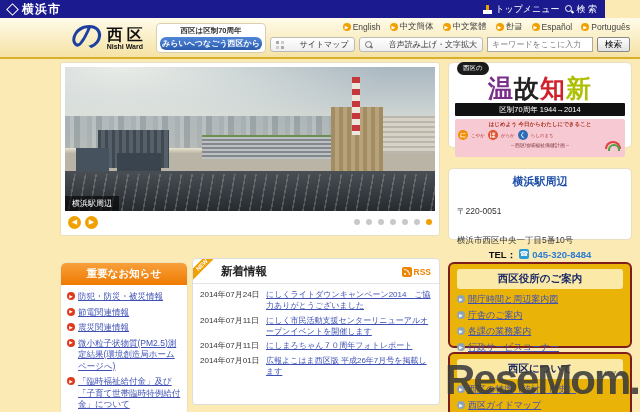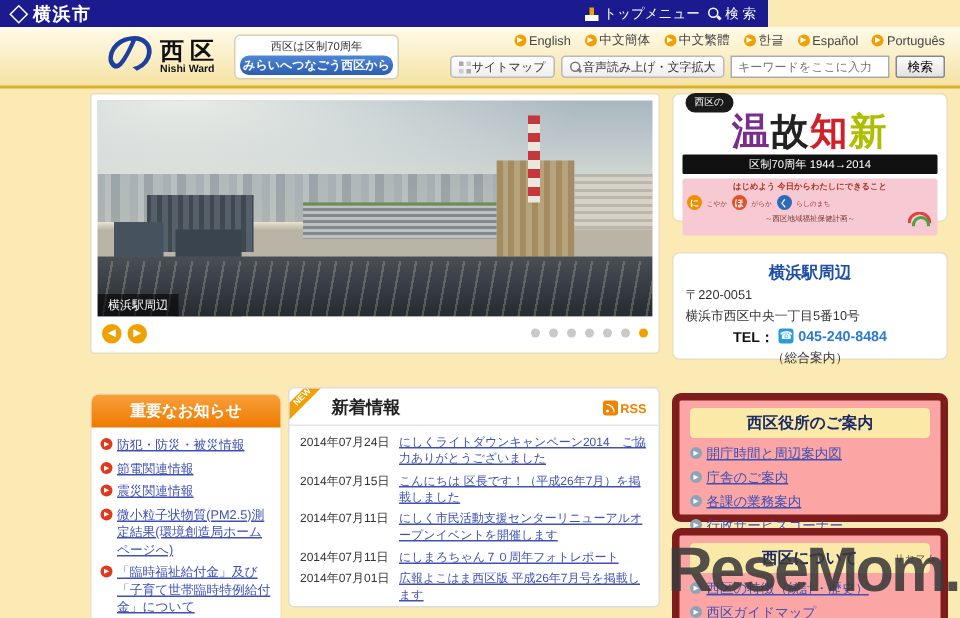--- a/index.html
+++ b/index.html
@@ -1,20 +1,20 @@
 <!DOCTYPE html>
 <html><head>
 <meta charset="utf-8">
 <style>
   * { margin:0; padding:0; box-sizing:border-box; }
   body { font-family:"Liberation Sans","DejaVu Sans",sans-serif; }
   .page { position:relative; width:640px; height:412px; background:#fbeab4; overflow:hidden; }
 
   
-  .topbar { position:absolute; top:0; left:0; width:512px; height:18px; background:#1b1b8f;
+  .topbar { position:absolute; top:0; left:0; width:605px; height:18px; background:#1b1b8f;
             display:flex; align-items:center; justify-content:space-between; padding:0 8px; z-index:5; }
   .topbar-left { display:flex; align-items:center; gap:5px; }
   .yoko-diamond { width:9px; height:9px; border:1.5px solid #fff; transform:rotate(45deg); }
   .city-name { color:#fff; font-weight:bold; font-size:12px; letter-spacing:1px; }
   .topbar-right { display:flex; align-items:center; gap:6px; }
   .tb-item { display:flex; align-items:center; gap:3px; color:#fff; font-size:9px; cursor:pointer; }
   .hall-icon { position:relative; width:9px; height:9px; }
   .hall-icon::before { content:""; position:absolute; left:3px; top:0; width:3px; height:5px; background:#f0a000; }
   .hall-icon::after { content:""; position:absolute; left:0; bottom:0; width:9px; height:4px; background:#fff; }
   .lens { position:relative; width:8px; height:8px; }
@@ -26,29 +26,29 @@
   
   .header { position:absolute; top:18px; left:0; width:640px; height:39px;
             background:linear-gradient(#fffbe9,#f5e2a4); z-index:4; }
   .goldline { position:absolute; top:57px; left:0; width:640px; height:2px; background:#d9b02c; z-index:4; }
   .ward-logo { position:absolute; left:72px; top:2px; display:flex; align-items:flex-end; gap:4px; }
   .ward-mark { color:#1d3fa0; font-weight:bold; font-size:30px; line-height:30px; transform:skewX(-6deg); }
   .ward-jp { font-size:16px; font-weight:bold; color:#111; letter-spacing:4px; line-height:16px; }
   .ward-en { font-size:7px; font-weight:bold; color:#111; }
   .anniv-badge { position:absolute; left:156px; top:5px; width:110px; background:#fff; border:1px solid #d8d0b0;
                  border-radius:4px; padding:2px 3px; text-align:center; }
-  .anniv-line1 { font-size:7.5px; color:#333; font-weight:normal; }
+  .anniv-line1 { font-size:7.5px; color:#333; font-weight:bold; }
   .anniv-line2 { margin-top:1px; font-size:8px; font-weight:bold; color:#fff; border-radius:6px;
                  padding:1px 2px; background:linear-gradient(#4f86d8,#2b5cb0); }
   .lang-row { position:absolute; right:10px; top:3px; display:flex; align-items:center; gap:9px; }
   .lang-item { display:flex; align-items:center; gap:2px; font-size:8.5px; color:#444; cursor:pointer; }
   .obullet { width:8px; height:8px; border-radius:50%; background:#f0a000; color:#fff; font-size:5px;
              display:flex; align-items:center; justify-content:center; flex:0 0 auto; }
   .tool-row { position:absolute; right:10px; top:19px; display:flex; align-items:center; gap:4px; }
-  .tool-btn { display:flex; align-items:center; gap:1px; background:linear-gradient(#fff,#eee);
+  .tool-btn { display:flex; align-items:center; gap:16px; background:linear-gradient(#fff,#eee);
               border:1px solid #bbb; border-radius:3px; font-size:8px; color:#333; height:15px; padding:0 5px; cursor:pointer; }
   .grid-icon { width:8px; height:8px;
      background:linear-gradient(#aaa,#aaa) 0 0/3px 3px no-repeat, linear-gradient(#ccc,#ccc) 5px 0/3px 3px no-repeat,
                 linear-gradient(#ccc,#ccc) 0 5px/3px 3px no-repeat, linear-gradient(#aaa,#aaa) 5px 5px/3px 3px no-repeat; }
   .search-input { width:106px; height:15px; border:1px solid #aaa; font-size:8px; padding:0 4px; color:#333; }
   .search-btn { height:15px; background:linear-gradient(#fdfdfd,#e2e2e2); border:1px solid #888;
                 border-radius:2px; font-size:8.5px; padding:0 7px; cursor:pointer; }
 
   
   .photo-card { position:absolute; left:60px; top:62px; width:380px; height:174px; background:#fff;
@@ -104,21 +104,21 @@
   .rainbow { position:absolute; right:4px; bottom:8px; width:16px; height:8px; border-radius:16px 16px 0 0;
              border:2px solid #e04040; border-bottom:none; }
   .rainbow::before { content:""; position:absolute; left:1px; top:1px; width:8px; height:5px;
              border-radius:10px 10px 0 0; border:2px solid #49a344; border-bottom:none; }
   .pink-sub { font-size:5px; color:#733; text-align:center; margin-top:2px; }
 
   
   .office { position:absolute; left:448px; top:168px; width:184px; height:72px; background:#fff;
             border:1px solid #e8dfc0; border-radius:5px; padding:5px 8px; z-index:2; }
   .office-title { text-align:center; color:#1d4ea8; font-weight:bold; font-size:11px; }
-  .office-line { font-size:8.5px; color:#333; margin-top:2px; }
+  .office-line { font-size:8.5px; color:#333; margin-top:17px; }
   .tel-row { display:flex; gap:3px; margin-top:2px; justify-content:center; }
   .tel-label { font-weight:bold; font-size:9.5px; color:#111; }
   .tel-icon { width:10px; height:10px; border-radius:2px; background:#2b9bd8; color:#fff; font-size:7px;
               display:flex; align-items:center; justify-content:center; }
   .tel-num { color:#2b7bd0; font-size:9.5px; font-weight:bold; text-decoration:none; cursor:pointer; }
   .office-note { text-align:center; font-size:8.5px; color:#333; margin-top:1px; }
 
   
   .important { position:absolute; left:60px; top:262px; width:128px; background:#fff;
                border:1px solid #eee2c0; border-radius:6px; z-index:2; }
@@ -146,21 +146,21 @@
                       border-radius:50%; background:#fff; }
   .rss-icon::after { content:""; position:absolute; left:2px; bottom:2px; width:5px; height:5px;
                      border:1.5px solid #fff; border-left:none; border-bottom:none; border-radius:0 7px 0 0; }
   .rss-label { color:#f08300; font-size:8.5px; font-weight:bold; }
   .news-body { padding:5px 7px 3px; }
   .news-item { display:flex; gap:4px; margin-bottom:3.5px; }
   .news-date { flex:0 0 62px; font-size:8px; color:#333; line-height:11px; }
   .news-link { font-size:8px; line-height:11px; color:#3f51b5; text-decoration:underline; cursor:pointer; }
 
   
-  .side-card { position:absolute; left:448px; width:184px; background:#fca5a5; border:5px solid #7f1d1d;
+  .side-card { position:absolute; left:448px; width:184px; background:#eab308; border:2px solid #7f1d1d;
                border-radius:6px; padding:5px 7px; z-index:2; }
   .side-guide { top:262px; height:86px; }
   .side-about { top:352px; height:80px; }
   .side-header { background:#fbe9a8; border-radius:3px; text-align:center; font-weight:bold;
                  font-size:10.5px; color:#1b2a66; padding:3px 0; margin-bottom:5px; }
   .side-card .link-row { margin-bottom:4.5px; }
   .side-card .blink { font-size:9px; line-height:11.5px; }
 
   
   .watermark { position:absolute; right:1px; bottom:12px; z-index:50; color:rgba(58,58,58,.88);
@@ -298,21 +298,21 @@
     </div>
   </div>
 
   <div class="office">
     <div class="office-title">横浜駅周辺</div>
     <div class="office-line">〒220-0051</div>
     <div class="office-line">横浜市西区中央一丁目5番10号</div>
     <div class="tel-row">
       <span class="tel-label">TEL：</span>
       <span class="tel-icon">☎</span>
-      <span class="tel-num">045-240-8484</span>
+      <span class="tel-num">045-320-8484</span>
     </div>
     <div class="office-note">（総合案内）</div>
   </div>
 
   <div class="important">
     <div class="imp-header">重要なお知らせ</div>
     <div class="imp-body">
       <div class="link-row">
         <span class="rbullet">▶</span>
         <span class="blink">防犯・防災・被災情報</span>
@@ -344,24 +344,20 @@
         <span class="rss-icon"></span>
         <span class="rss-label">RSS</span>
         </span>
     </div>
     <div class="news-body">
       <div class="news-item">
         <span class="news-date">2014年07月24日</span>
         <span class="news-link">にしくライトダウンキャンペーン2014　ご協力ありがとうございました</span>
         </div>
       <div class="news-item">
-        <span class="news-date">2014年07月15日</span>
-        <span class="news-link">こんにちは 区長です！（平成26年7月）を掲載しました</span>
-        </div>
-      <div class="news-item">
         <span class="news-date">2014年07月11日</span>
         <span class="news-link">にしく市民活動支援センターリニューアルオープンイベントを開催します</span>
         </div>
       <div class="news-item">
         <span class="news-date">2014年07月11日</span>
         <span class="news-link">にしまろちゃん７０周年フォトレポート</span>
         </div>
       <div class="news-item">
         <span class="news-date">2014年07月01日</span>
         <span class="news-link">広報よこはま西区版 平成26年7月号を掲載します</span>

